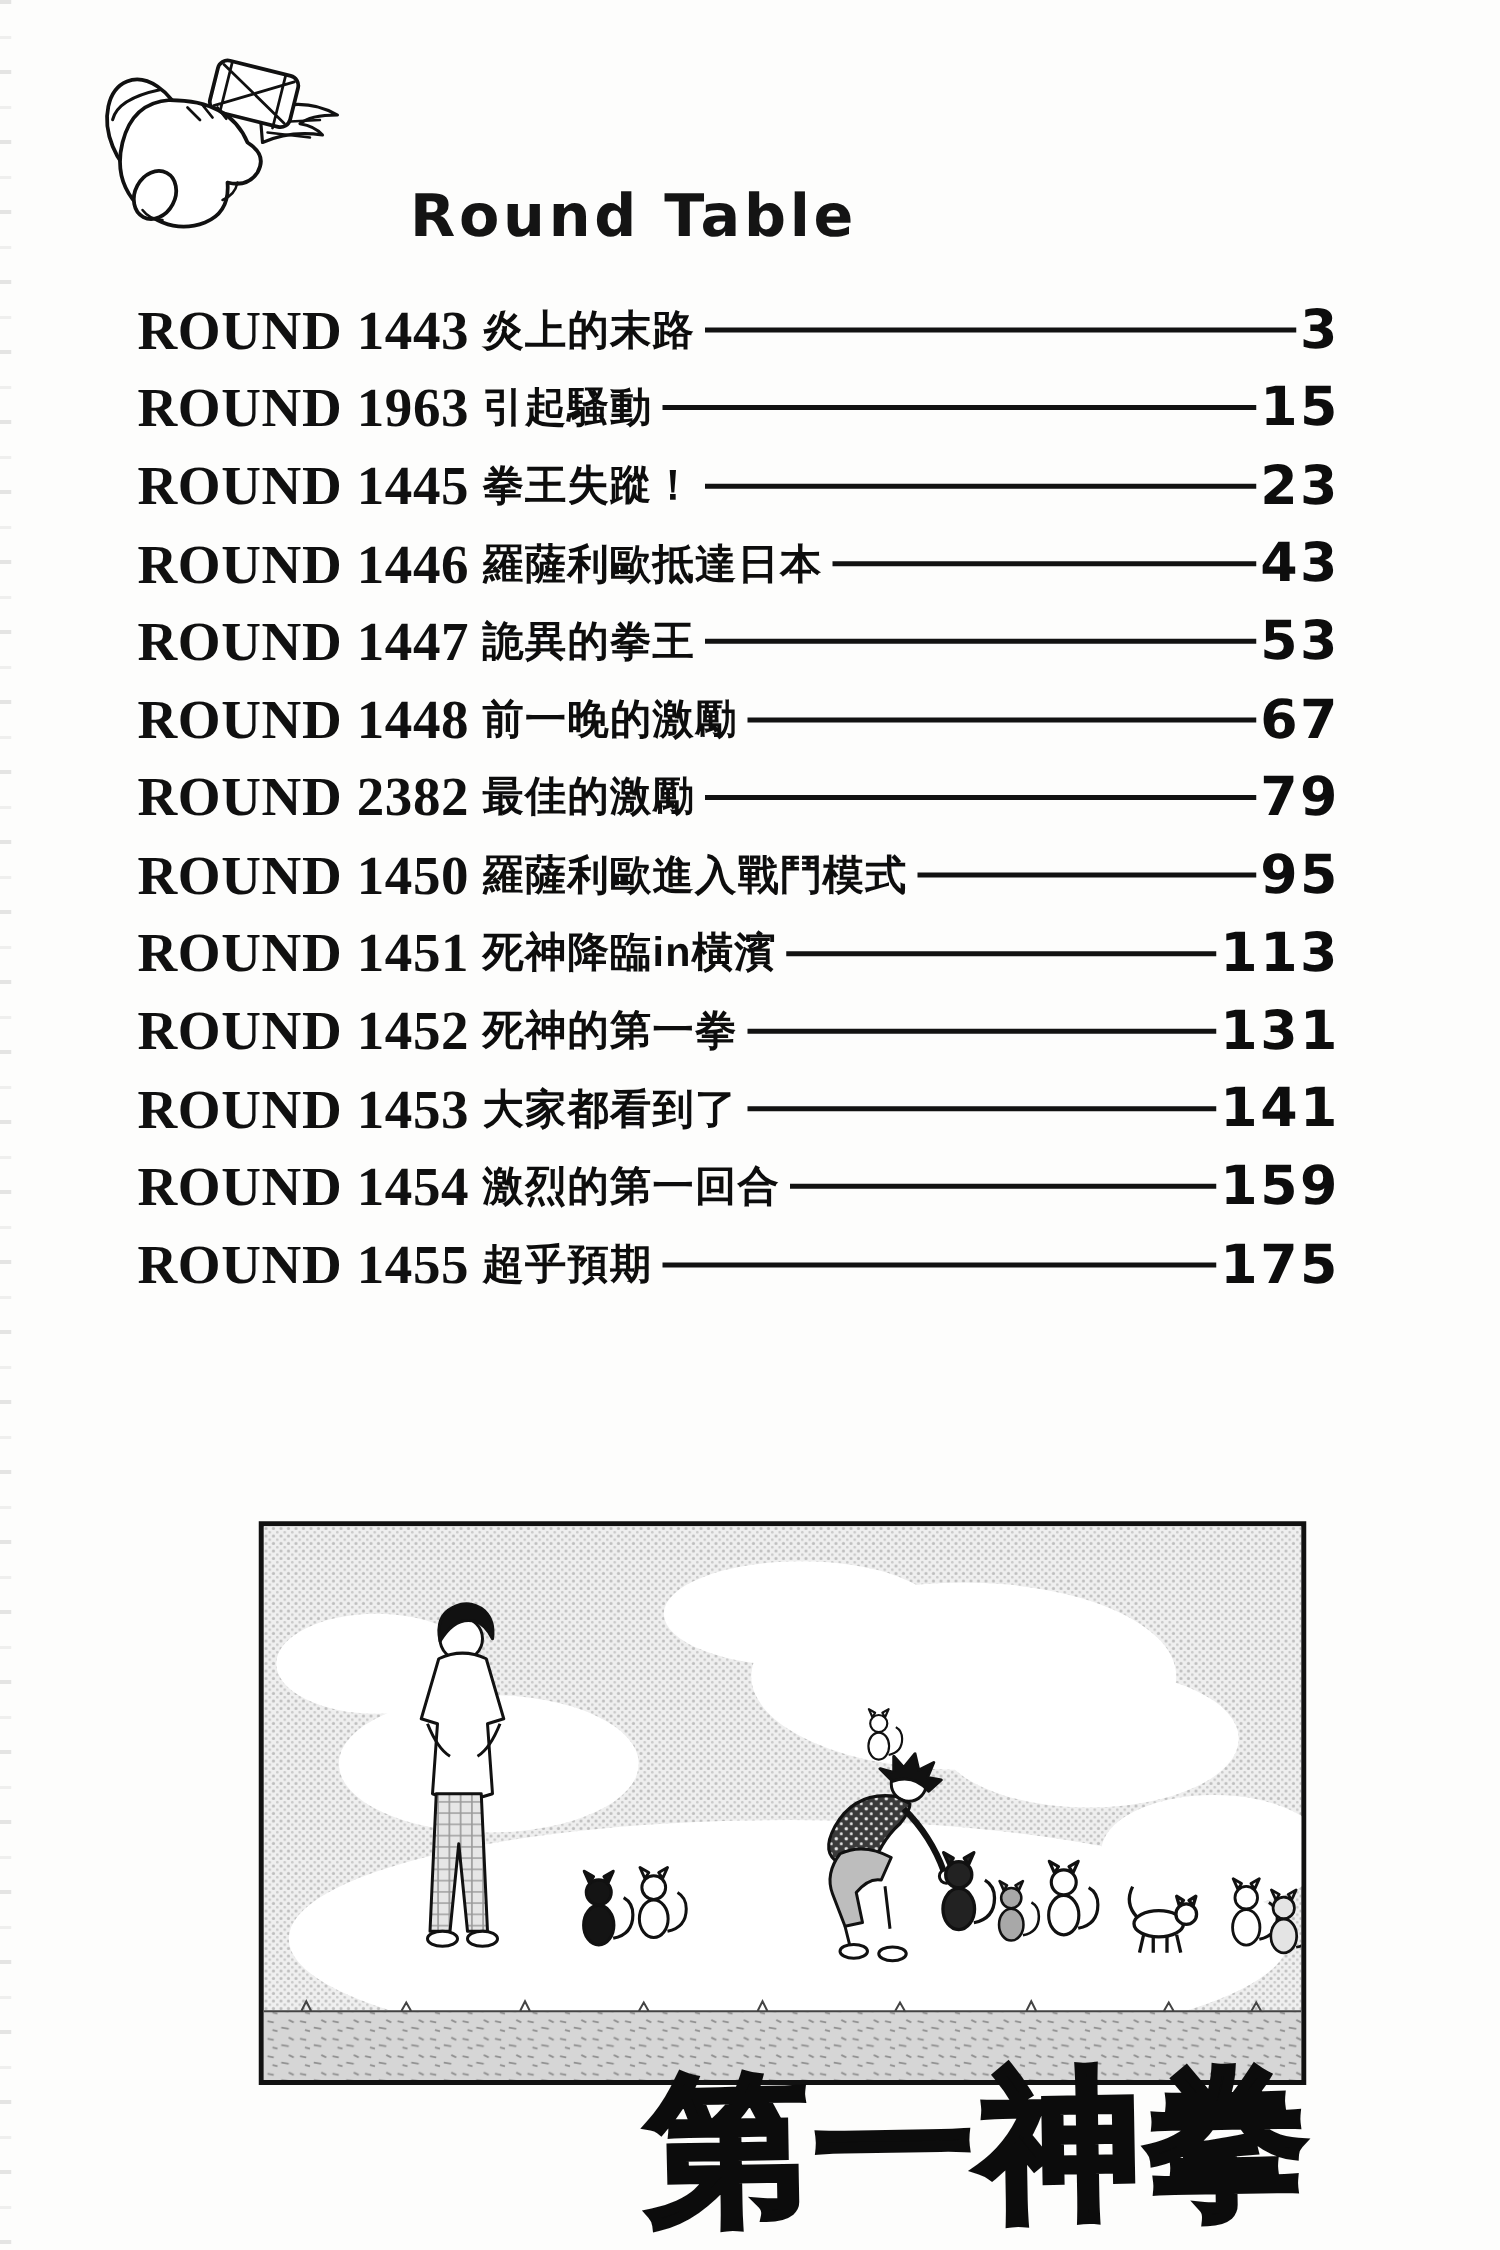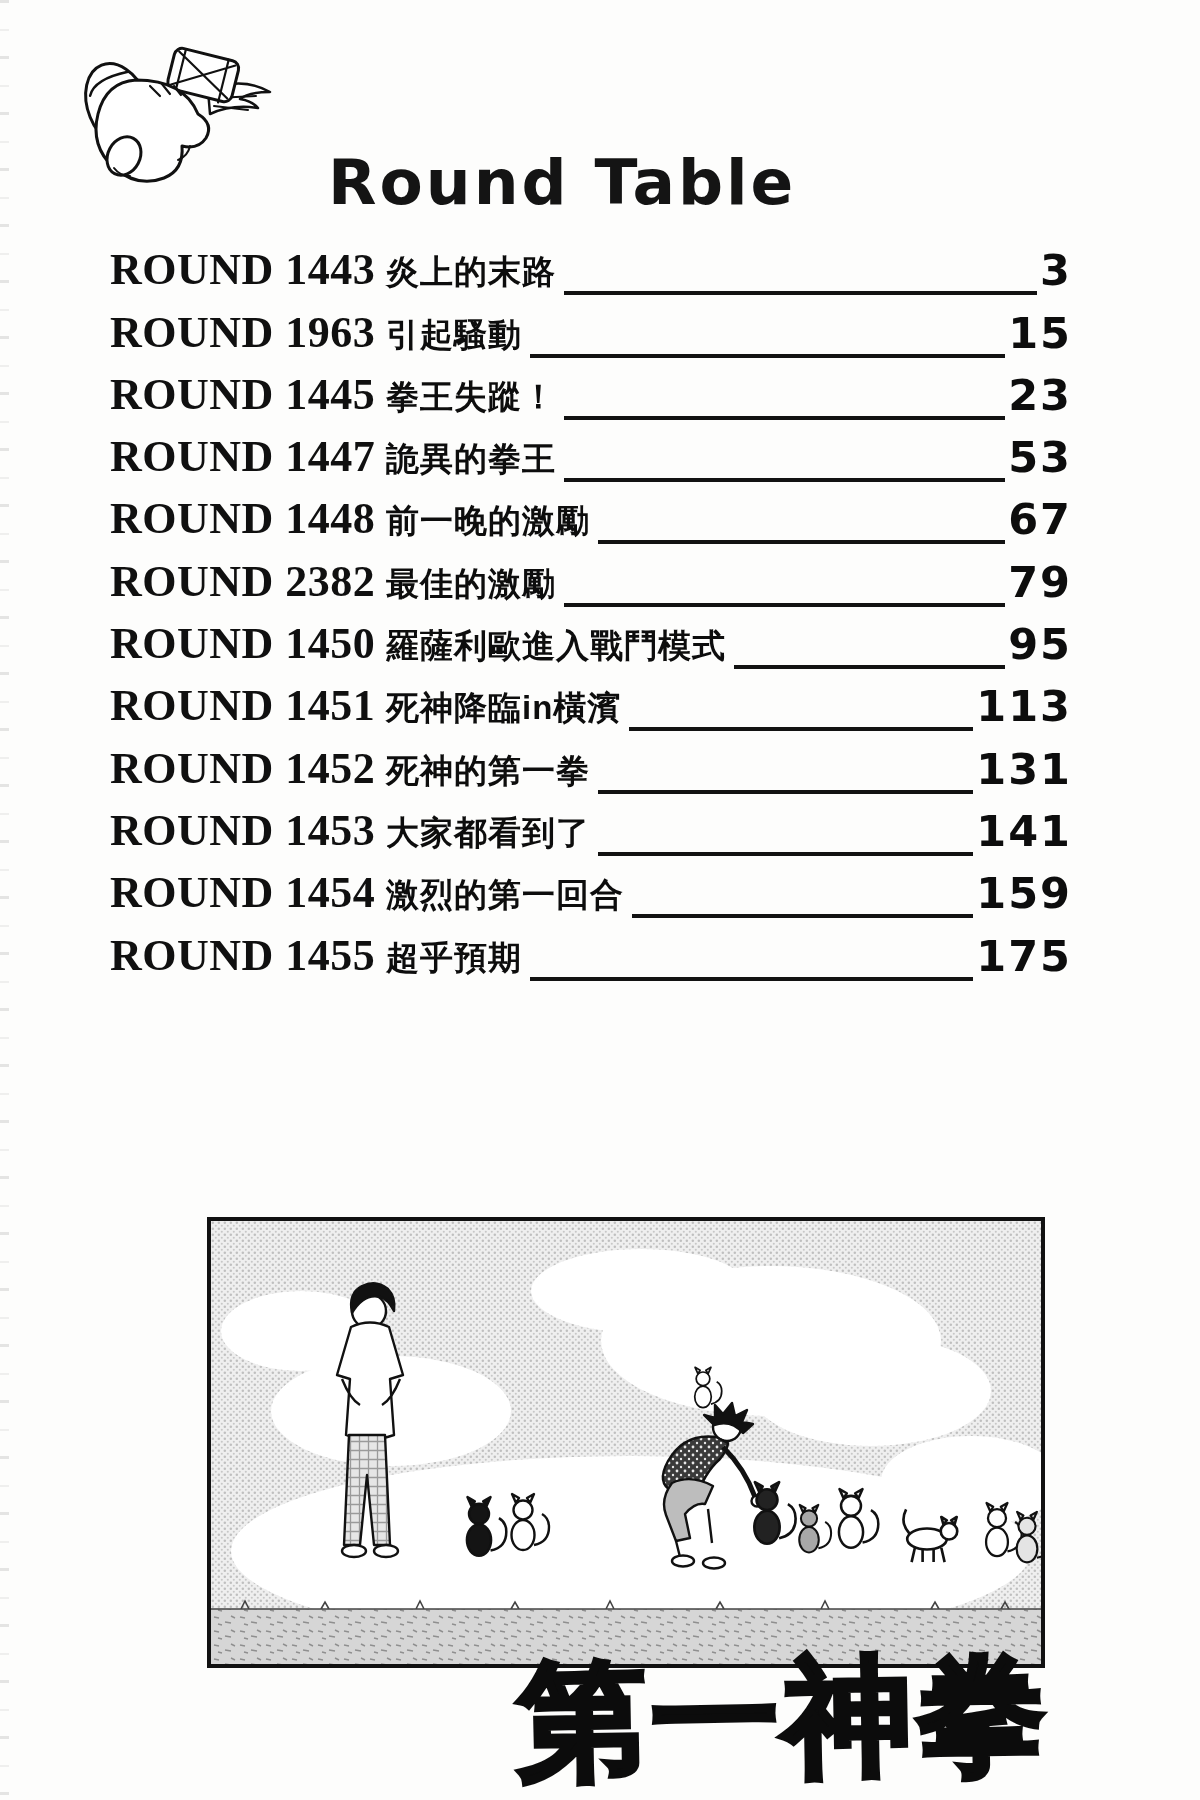--- a/index.html
+++ b/index.html
@@ -12,26 +12,26 @@
   .binding-strip{
     position:absolute;left:0;top:0;bottom:0;width:9px;
     background:repeating-linear-gradient(to bottom,
       rgba(0,0,0,0.18) 0 3px, transparent 3px 29px,
       rgba(0,0,0,0.10) 29px 31px, transparent 31px 56px);
     opacity:.55;
   }
   .gloves{position:absolute;left:58px;top:28px;width:220px;height:165px;}
   .page-title{
     position:absolute;left:328px;top:146px;
-    font-size:63px;font-weight:900;letter-spacing:3px;
+    font-size:47px;font-weight:900;letter-spacing:3px;
     font-family:"DejaVu Sans","Liberation Sans",sans-serif;
     color:#141414;
   }
   .toc{position:absolute;left:110px;top:233px;width:962px;}
-  .toc-row{display:flex;align-items:flex-end;height:62.3px;}
+  .toc-row{display:flex;align-items:center;height:62.3px;}
   .round{
     font-family:"Liberation Serif","DejaVu Serif",serif;
     font-weight:700;font-size:44px;white-space:nowrap;
     width:276px;flex:0 0 auto;letter-spacing:0.5px;color:#101010;
   }
   .ctitle{
     font-weight:900;font-size:33px;white-space:nowrap;flex:0 0 auto;
     letter-spacing:1px;color:#0d0d0d;
   }
   .leader{flex:1 1 auto;height:0;border-top:4px solid #121212;margin:0 3px 0 8px;}
@@ -101,20 +101,26 @@
       <span class="pnum">15</span>
     </div>
 
     <div class="toc-row">
       <span class="round">ROUND 1445</span>
       <span class="ctitle">拳王失蹤！</span>
       <span class="leader"></span>
       <span class="pnum">23</span>
     </div>
 
+    <div class="toc-row">
+      <span class="round">ROUND 1446</span>
+      <span class="ctitle">羅薩利歐抵達日本</span>
+      <span class="leader"></span>
+      <span class="pnum">43</span>
+    </div>
 
     <div class="toc-row">
       <span class="round">ROUND 1447</span>
       <span class="ctitle">詭異的拳王</span>
       <span class="leader"></span>
       <span class="pnum">53</span>
     </div>
 
     <div class="toc-row">
       <span class="round">ROUND 1448</span>

